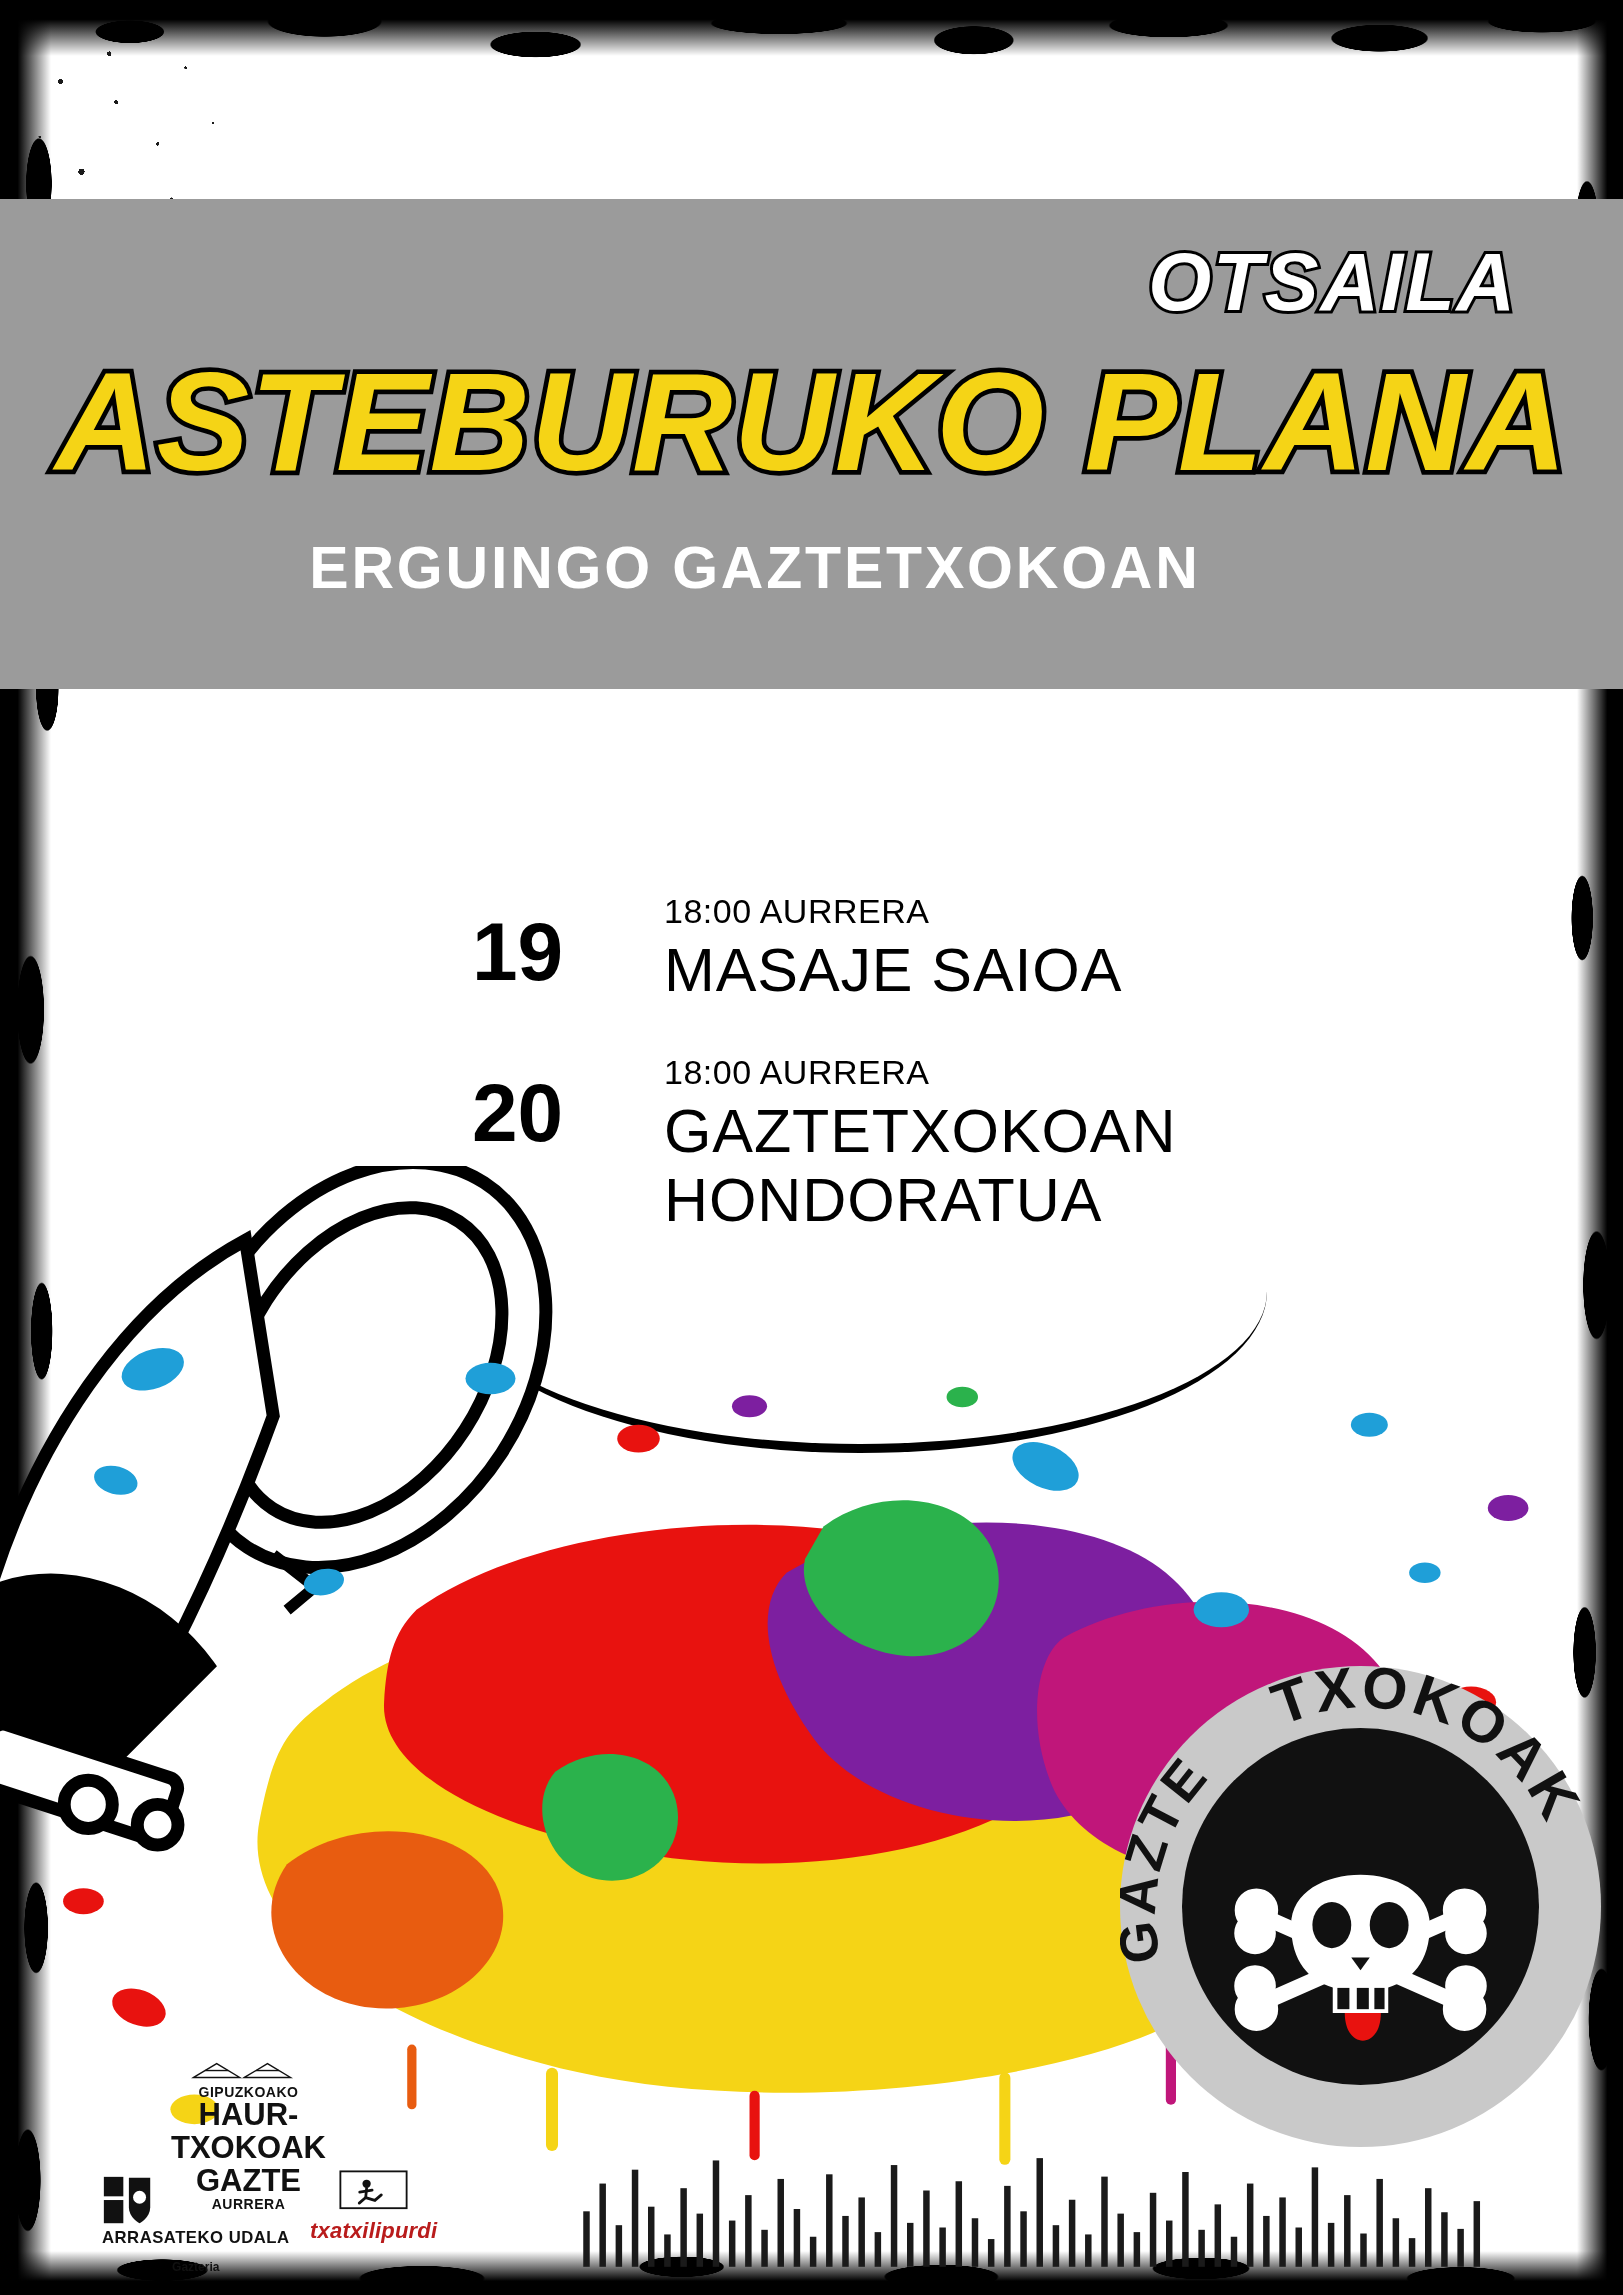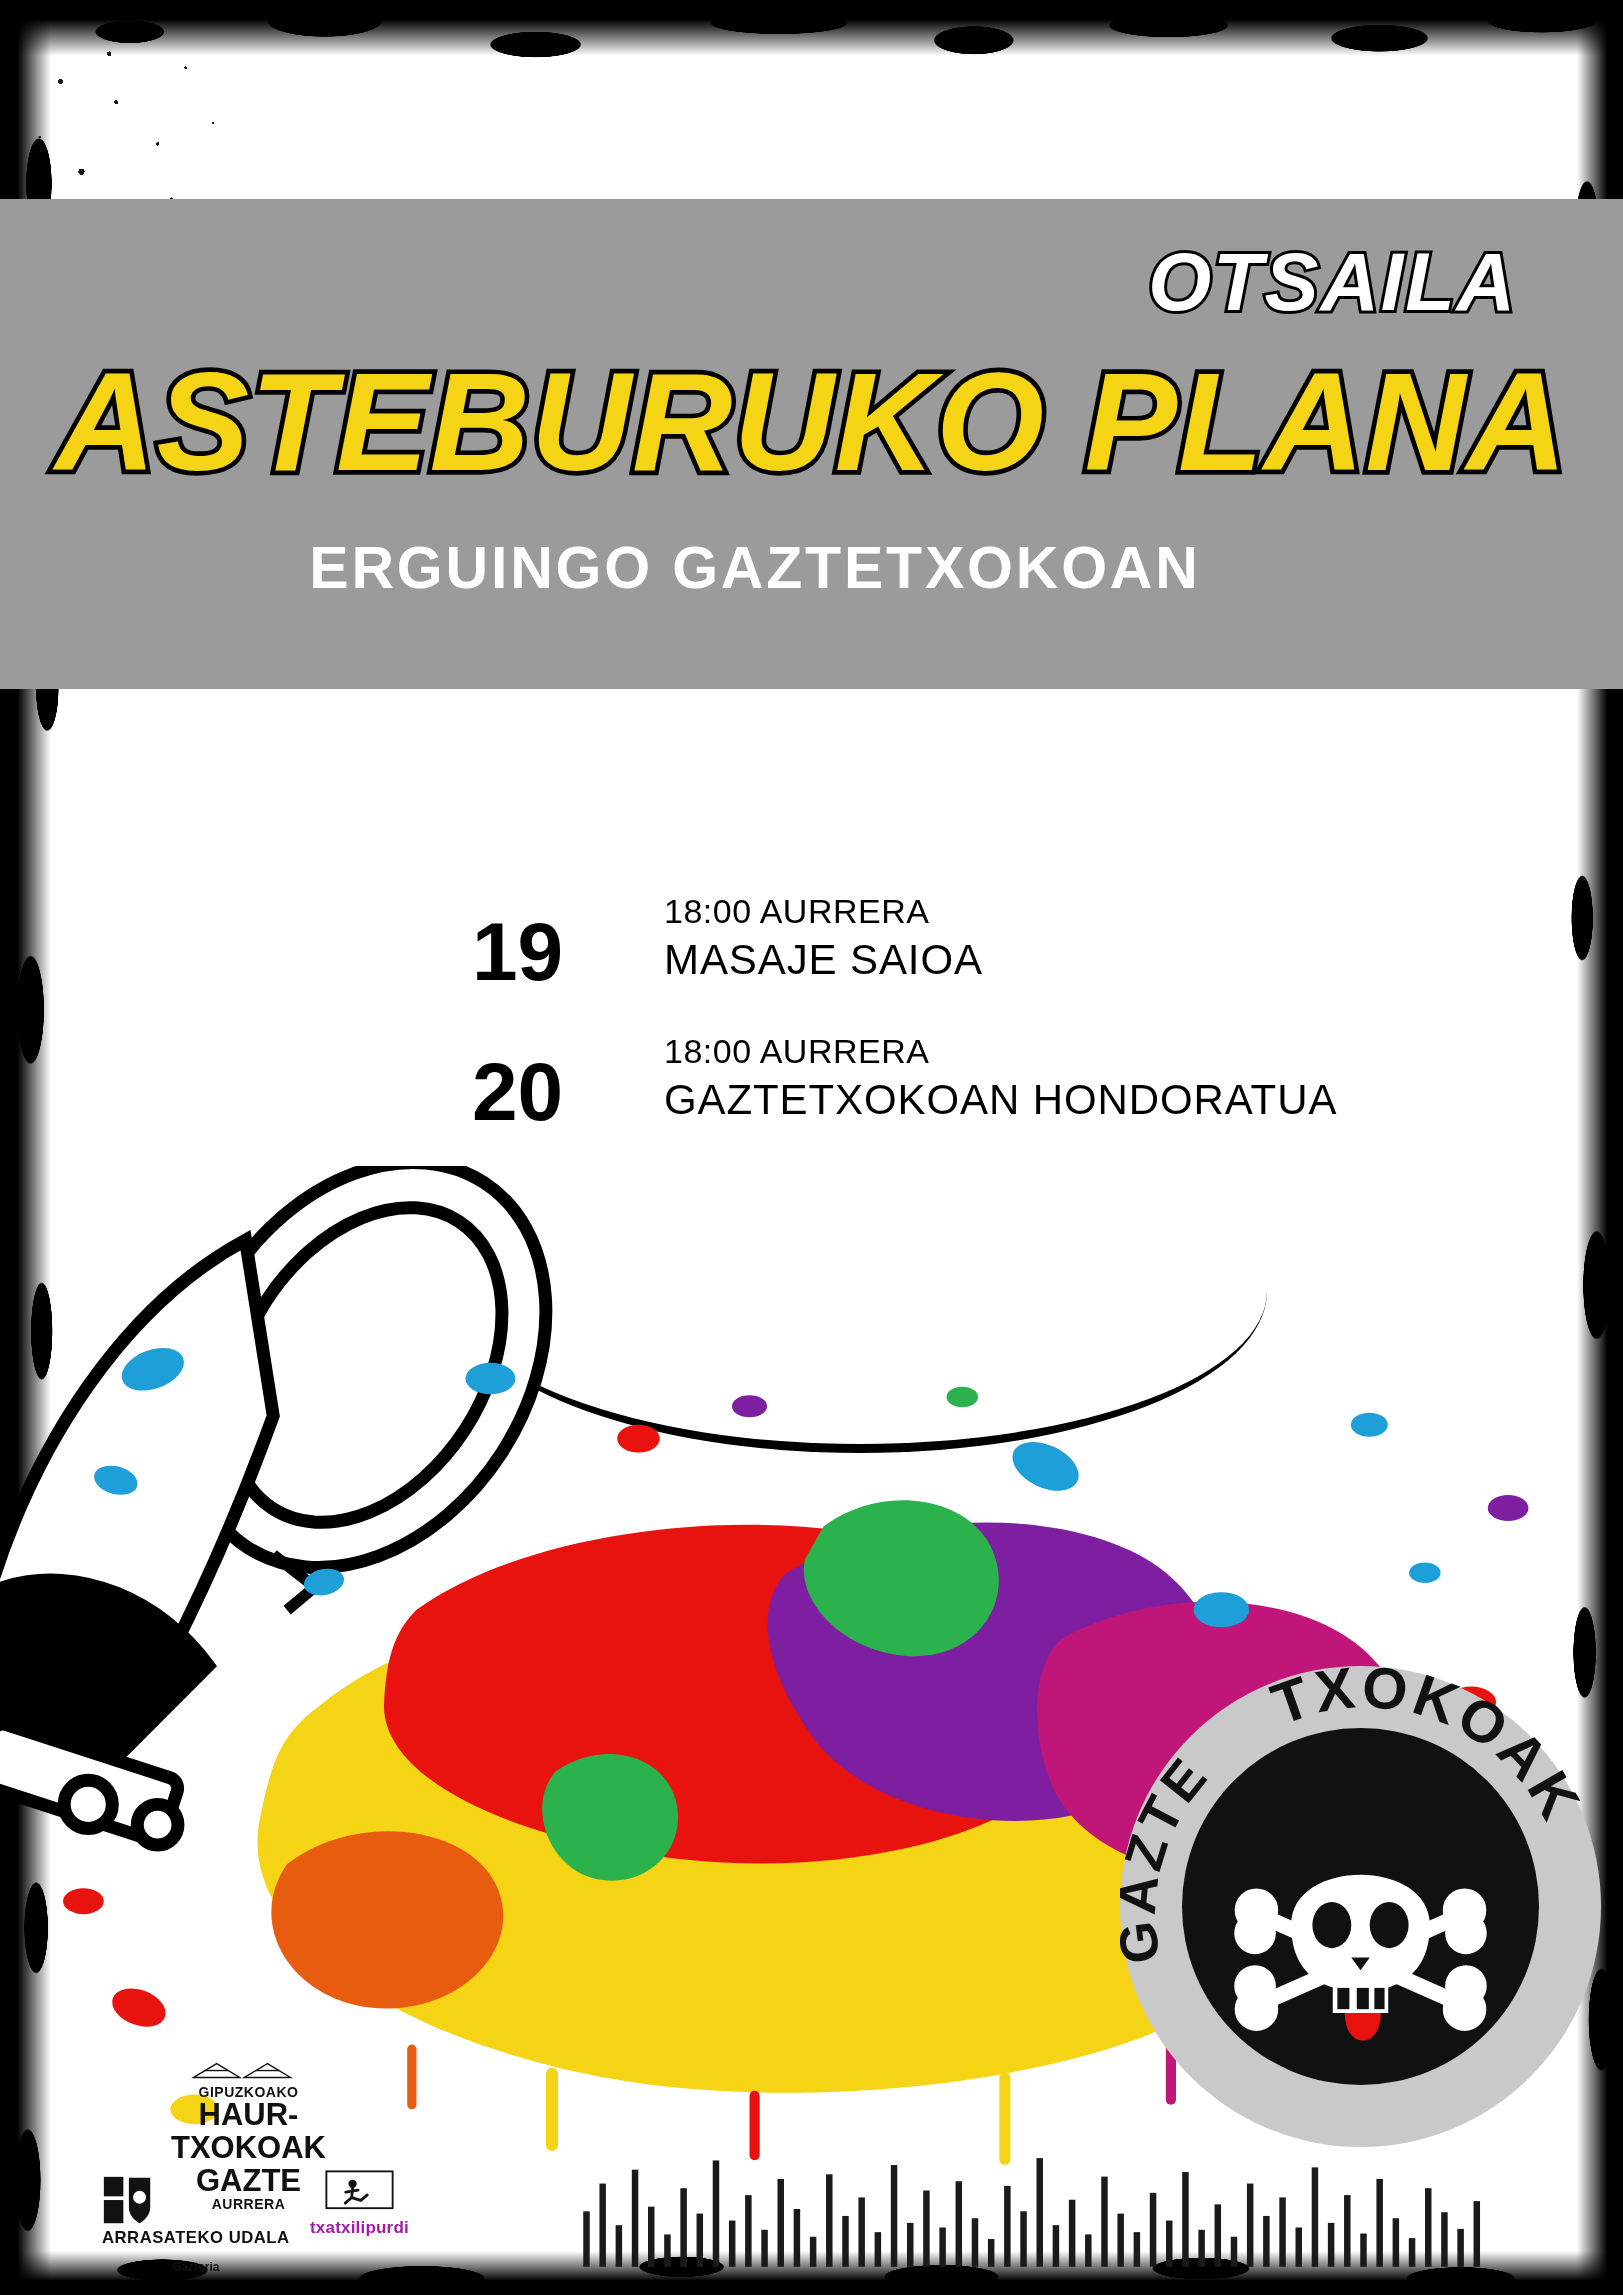--- a/index.html
+++ b/index.html
@@ -187,21 +187,21 @@
   }
   .event-time {
     font-size: 34px;
     font-weight: 500;
     color: #000000;
     letter-spacing: 0.5px;
     line-height: 1.1;
     font-family: "Liberation Sans", sans-serif;
   }
   .event-title {
-    font-size: 42px;
+    font-size: 61px;
     font-weight: 400;
     color: #000000;
     letter-spacing: 0.9px;
     line-height: 1.12;
     margin-top: 5.6px;
     font-family: "Liberation Sans", sans-serif;
   }
 
   
   .megaphone {
@@ -270,21 +270,21 @@
     top: 116px;
   }
   .logo-udala-text { font-size: 16.7px; font-weight: 700; color: #111; letter-spacing: 0.5px; }
   .logo-udala-sub { font-size: 12px; font-weight: 600; color: #111; text-align: center; margin-top: 12px;}
   .logo-txatxi {
     position: absolute;
     left: 259px;
     top: 111px;
     text-align: center;
   }
-  .logo-txatxi-text { font-size: 17px; font-weight: 800; color: #a21caf; letter-spacing: 0.2px; }
+  .logo-txatxi-text { font-size: 22px; font-weight: 800; color: #b91c1c; letter-spacing: 0.2px; font-style: italic; }
 
   
   .skyline {
     position: absolute;
     bottom: 28px;
     left: 574px;
     width: 925px;
     height: 153px;
   }
 </style>

